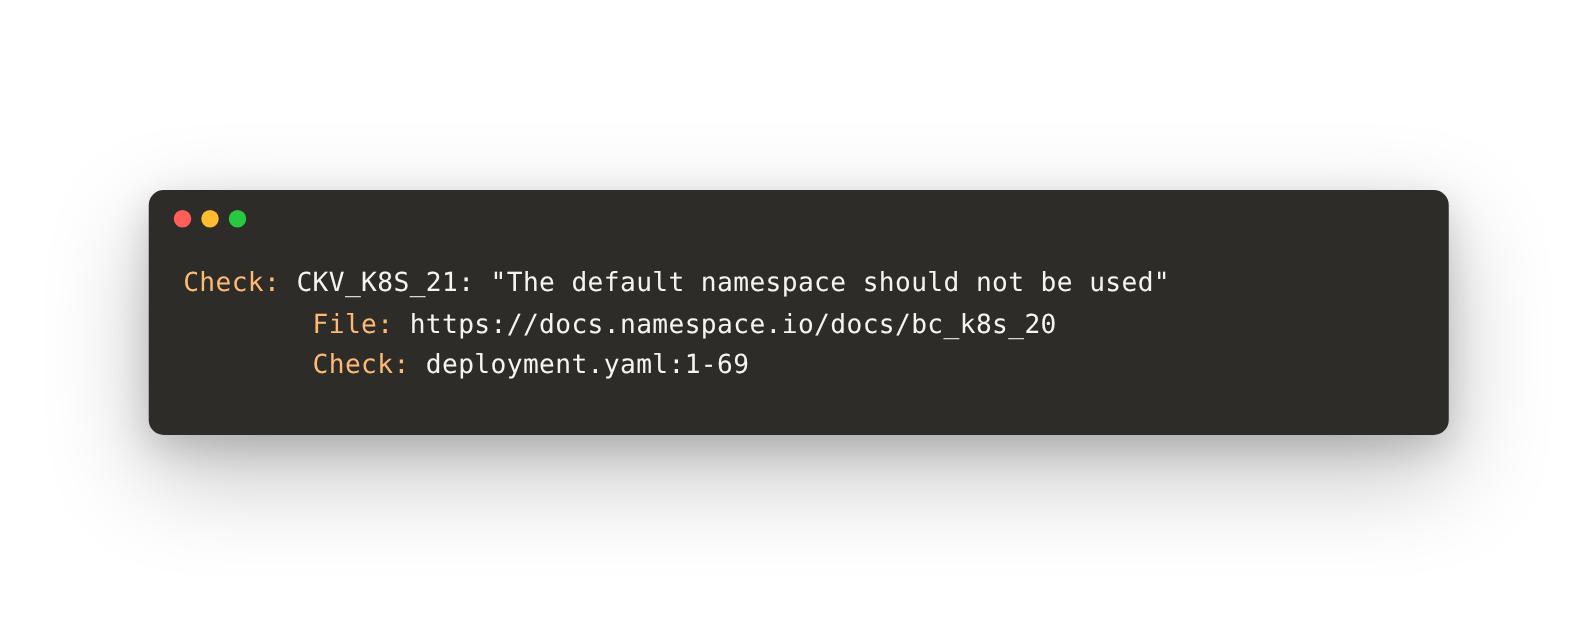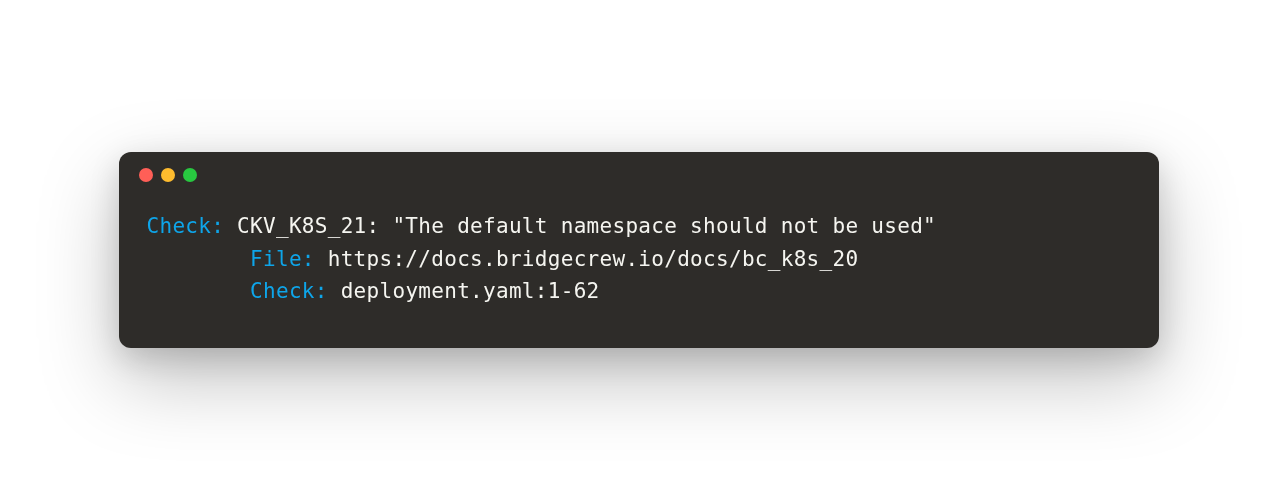--- a/index.html
+++ b/index.html
@@ -57,21 +57,21 @@
       line-height: 1.55;
       letter-spacing: 0.3px;
     }
     
     .line {
       white-space: pre;
       color: #f5f5f0;
     }
     
     .highlight-orange {
-      color: #0ea5e9;
+      color: #fdba74;
     }
     
     .text-white {
       color: #f5f5f0;
     }
     
     .indent {
       display: inline-block;
     }
   </style>
@@ -79,16 +79,16 @@
 <body>
 
 <div class="terminal-window">
   <div class="title-bar">
     <div class="traffic-light red"></div>
     <div class="traffic-light yellow"></div>
     <div class="traffic-light green"></div>
   </div>
   <div class="terminal-content">
     <div class="line"><span class="highlight-orange">Check:</span><span class="text-white"> CKV_K8S_21: "The default namespace should not be used"</span></div>
-    <div class="line"><span class="indent">	</span><span class="highlight-orange">File:</span><span class="text-white"> https://docs.bridgecrew.io/docs/bc_k8s_20</span></div>
-    <div class="line"><span class="indent">	</span><span class="highlight-orange">Check:</span><span class="text-white"> deployment.yaml:1-62</span></div>
+    <div class="line"><span class="indent">	</span><span class="highlight-orange">File:</span><span class="text-white"> https://docs.namespace.io/docs/bc_k8s_20</span></div>
+    <div class="line"><span class="indent">	</span><span class="highlight-orange">Check:</span><span class="text-white"> deployment.yaml:1-69</span></div>
   </div>
 </div>
 
 </body></html>

